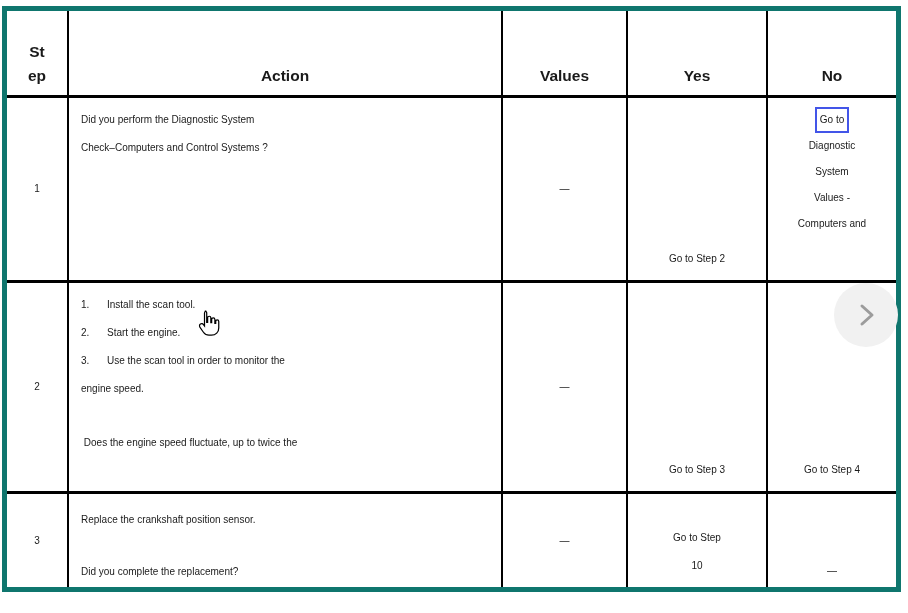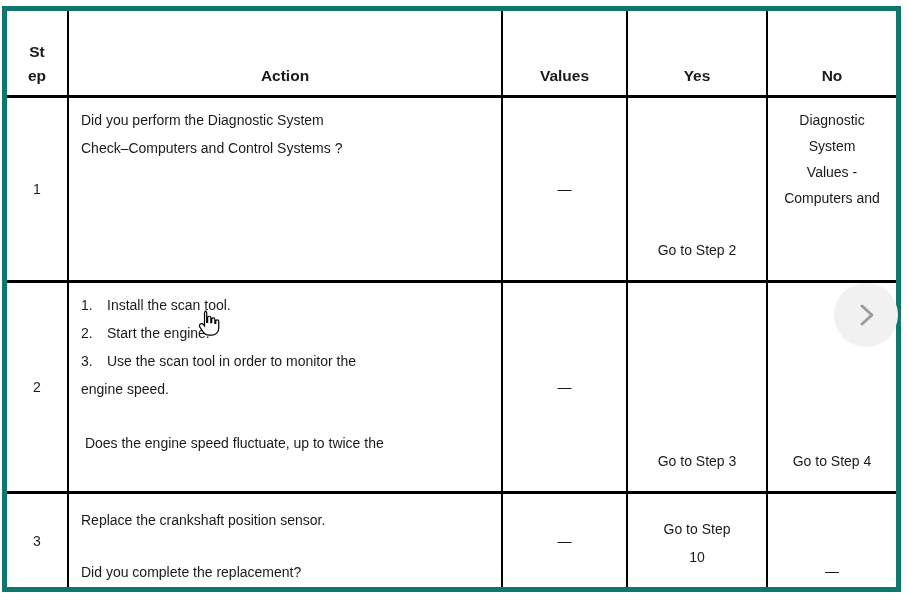--- a/index.html
+++ b/index.html
@@ -7,32 +7,32 @@
   .stage{position:relative;width:908px;height:613px;overflow:hidden;background:#fff;}
 
   .dtable{
     position:absolute;left:2px;top:6px;width:899px;height:586px;
     border:5px solid #0f766e;box-sizing:border-box;background:#fff;
     display:grid;
     grid-template-columns:62px 434px 125px 140px 1fr;
     grid-template-rows:87px 185px 211px 1fr;
   }
   .cell{border-right:2px solid #000;border-bottom:3px solid #000;box-sizing:border-box;
-        font-size:14px;line-height:28px;overflow:hidden;}
+        font-size:10px;line-height:28px;overflow:hidden;}
   .col-last{border-right:none;}
   .row-last{border-bottom:none;}
 
   .th{display:flex;align-items:flex-end;justify-content:center;text-align:center;
       font-weight:bold;font-size:15.5px;line-height:24px;padding-bottom:7px;}
   .step-cell{display:flex;align-items:center;justify-content:center;}
   .action-cell{padding:8px 12px 0 12px;text-align:left;}
   .pt12{padding-top:12px;}
   .values-cell{display:flex;align-items:center;justify-content:center;}
   .bottom-cell{display:flex;align-items:flex-end;justify-content:center;
-               text-align:center;padding-bottom:16px;}
+               text-align:center;padding-bottom:7px;}
   .no3{padding-bottom:2px;}
   .no1-cell{text-align:center;padding-top:9px;line-height:26px;}
   .golink{display:inline-block;border:2px solid #4355e8;background:#fff;
           padding:0 3px;line-height:22px;}
   .num-line{display:flex;}
   .num{width:26px;flex:none;}
   .q{white-space:pre-wrap;}
   .spacer{height:26px;}
   .gap{height:24px;}
   .yes3-lines{line-height:28px;}
@@ -59,20 +59,23 @@
     <div class="cell th col-last">No</div>
 
     <div class="cell step-cell">1</div>
     <div class="cell action-cell">
       <div>Did you perform the Diagnostic System</div>
       <div>Check–Computers and Control Systems ?</div>
     </div>
     <div class="cell values-cell">—</div>
     <div class="cell bottom-cell">Go to Step 2</div>
     <div class="cell col-last no1-cell">
+      <div>
+        <span class="golink">Go to</span>
+      </div>
       <div>Diagnostic</div>
       <div>System</div>
       <div>Values -</div>
       <div>Computers and</div>
     </div>
 
     <div class="cell step-cell">2</div>
     <div class="cell action-cell">
       <div class="num-line">
         <span class="num">1.</span>

